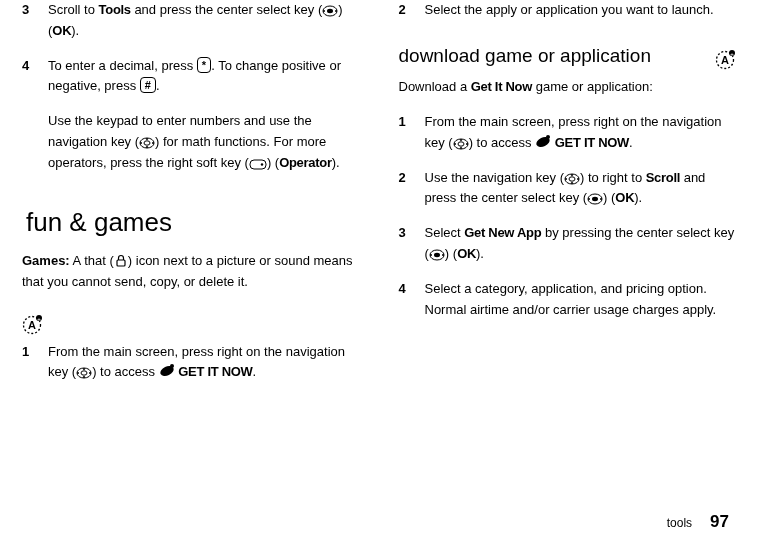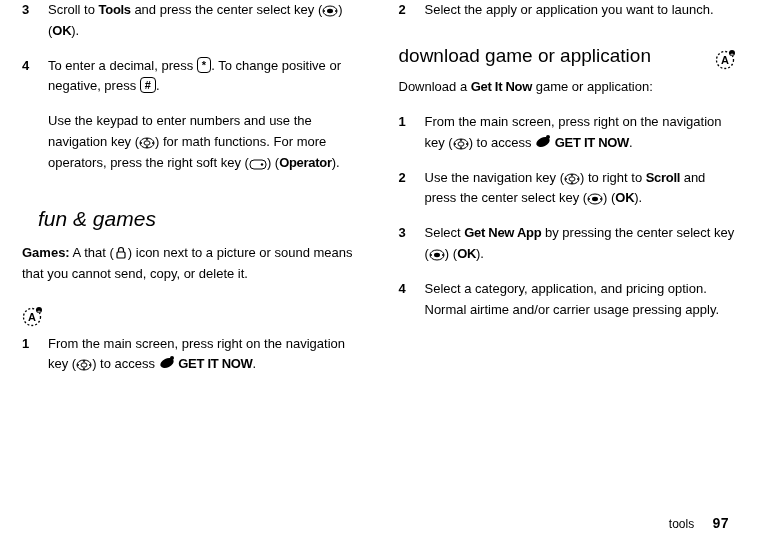--- a/index.html
+++ b/index.html
@@ -29,24 +29,23 @@
   }
   .step-num {
     font-weight: bold;
     width: 14px;
     flex-shrink: 0;
   }
   .step-body {
     flex: 1;
   }
   .h1 {
-    font-size: 21px;
+    font-size: 26px;
     font-weight: normal;
-    margin: 10px 0 8px 16px;
-    font-style: italic;
+    margin: 10px 0 8px 4px;
   }
   .h2 {
     font-size: 19px;
     font-weight: normal;
     margin: 6px 0 6px 0;
   }
   .sub-row {
     display: flex;
     align-items: flex-end;
   }
@@ -60,21 +59,21 @@
   .para { margin-bottom: 14px; }
   .footer {
     position: absolute;
     bottom: 10px;
     right: 28px;
     font-size: 12px;
     display: flex;
     align-items: baseline;
     gap: 18px;
   }
-  .footer .pn { font-weight: bold; font-size: 14px; font-family: Liberation Mono, monospace; }
+  .footer .pn { font-weight: bold; font-size: 17px; }
   .icon {
     display: inline-block;
     vertical-align: -3px;
   }
   .icon svg { display: block; }
   .keybox {
     display: inline-block;
     border: 1px solid #000;
     border-radius: 4px;
     padding: 0 4px;
@@ -224,21 +223,21 @@
       <div class="step-num">3</div>
       <div class="step-body">
         <span>Select </span><span class="boldcond">Get New App</span><span> by pressing the center select key (</span><span class="icon"><svg width="16" height="12">
               <use href="#i-center"></use>
             </svg></span><span>) (</span><span class="boldcond">OK</span><span>).</span>
       </div>
     </div>
 
     <div class="step">
       <div class="step-num">4</div>
-      <div class="step-body">Select a category, application, and pricing option. Normal airtime and/or carrier usage pressing apply.</div>
+      <div class="step-body">Select a category, application, and pricing option. Normal airtime and/or carrier usage charges apply.</div>
     </div>
 
   </div>
 </div>
 
 <div class="footer">
   <span>tools</span>
   <span class="pn">97</span>
 </div>
 

